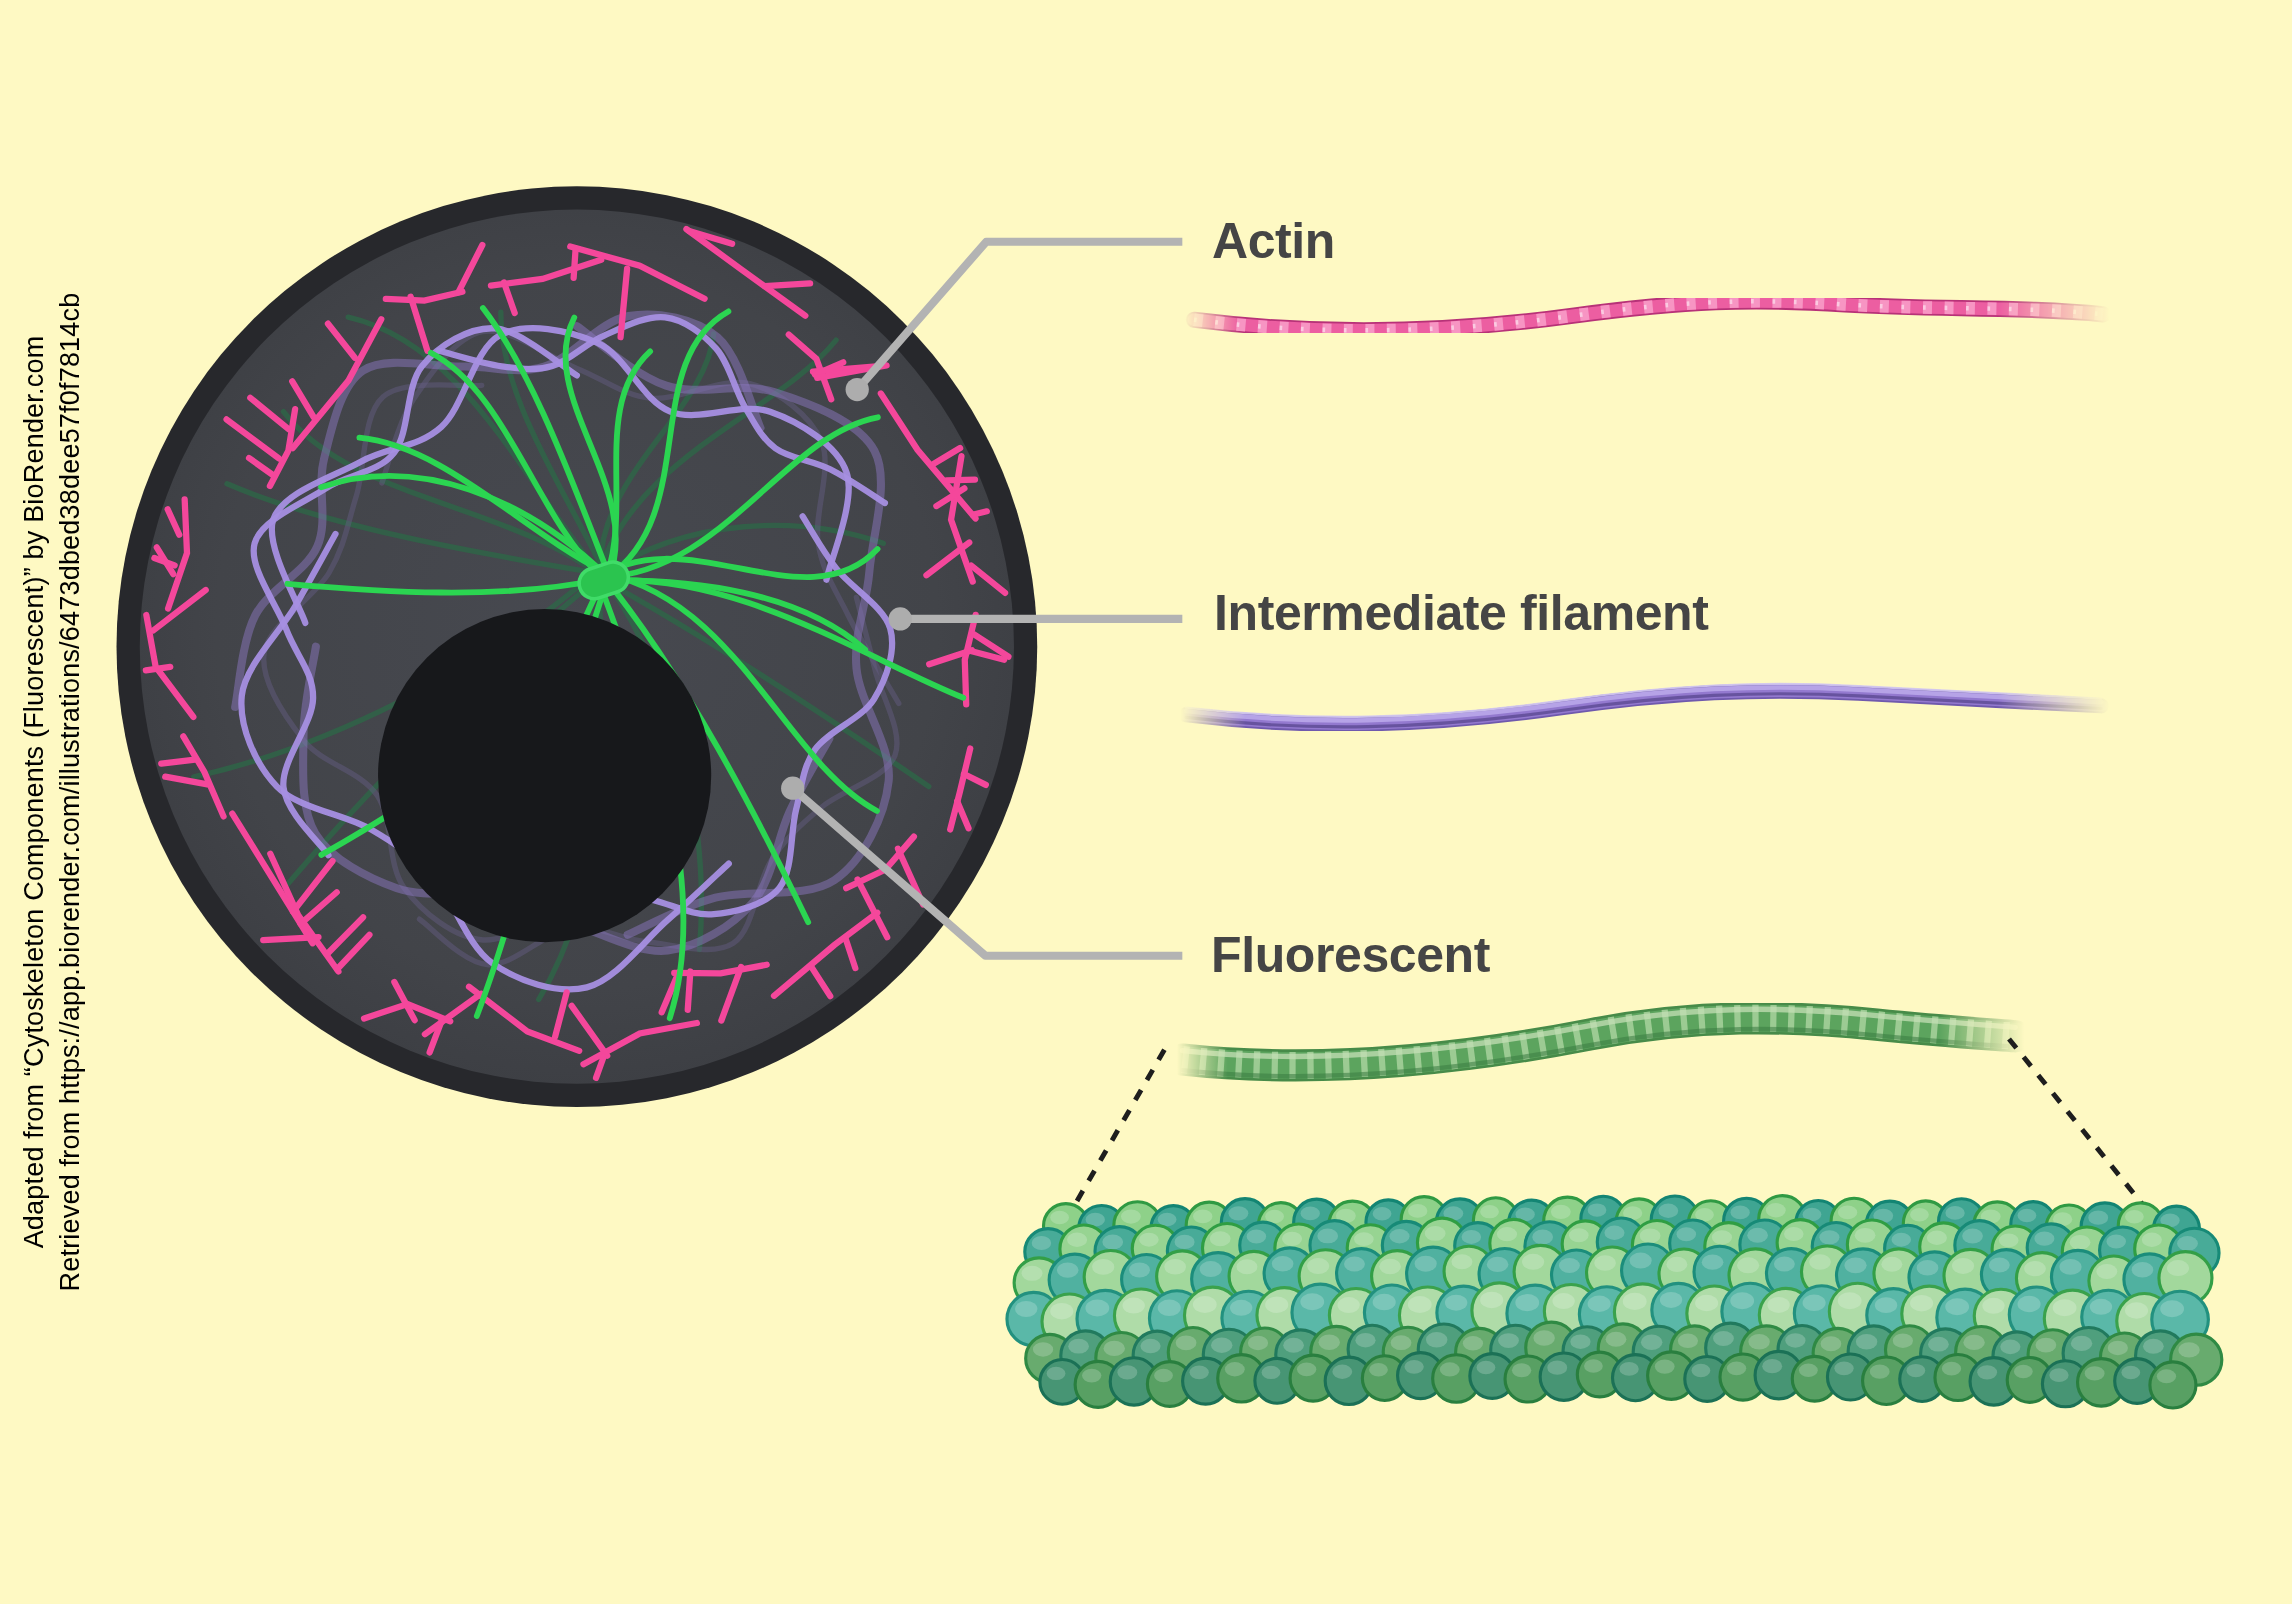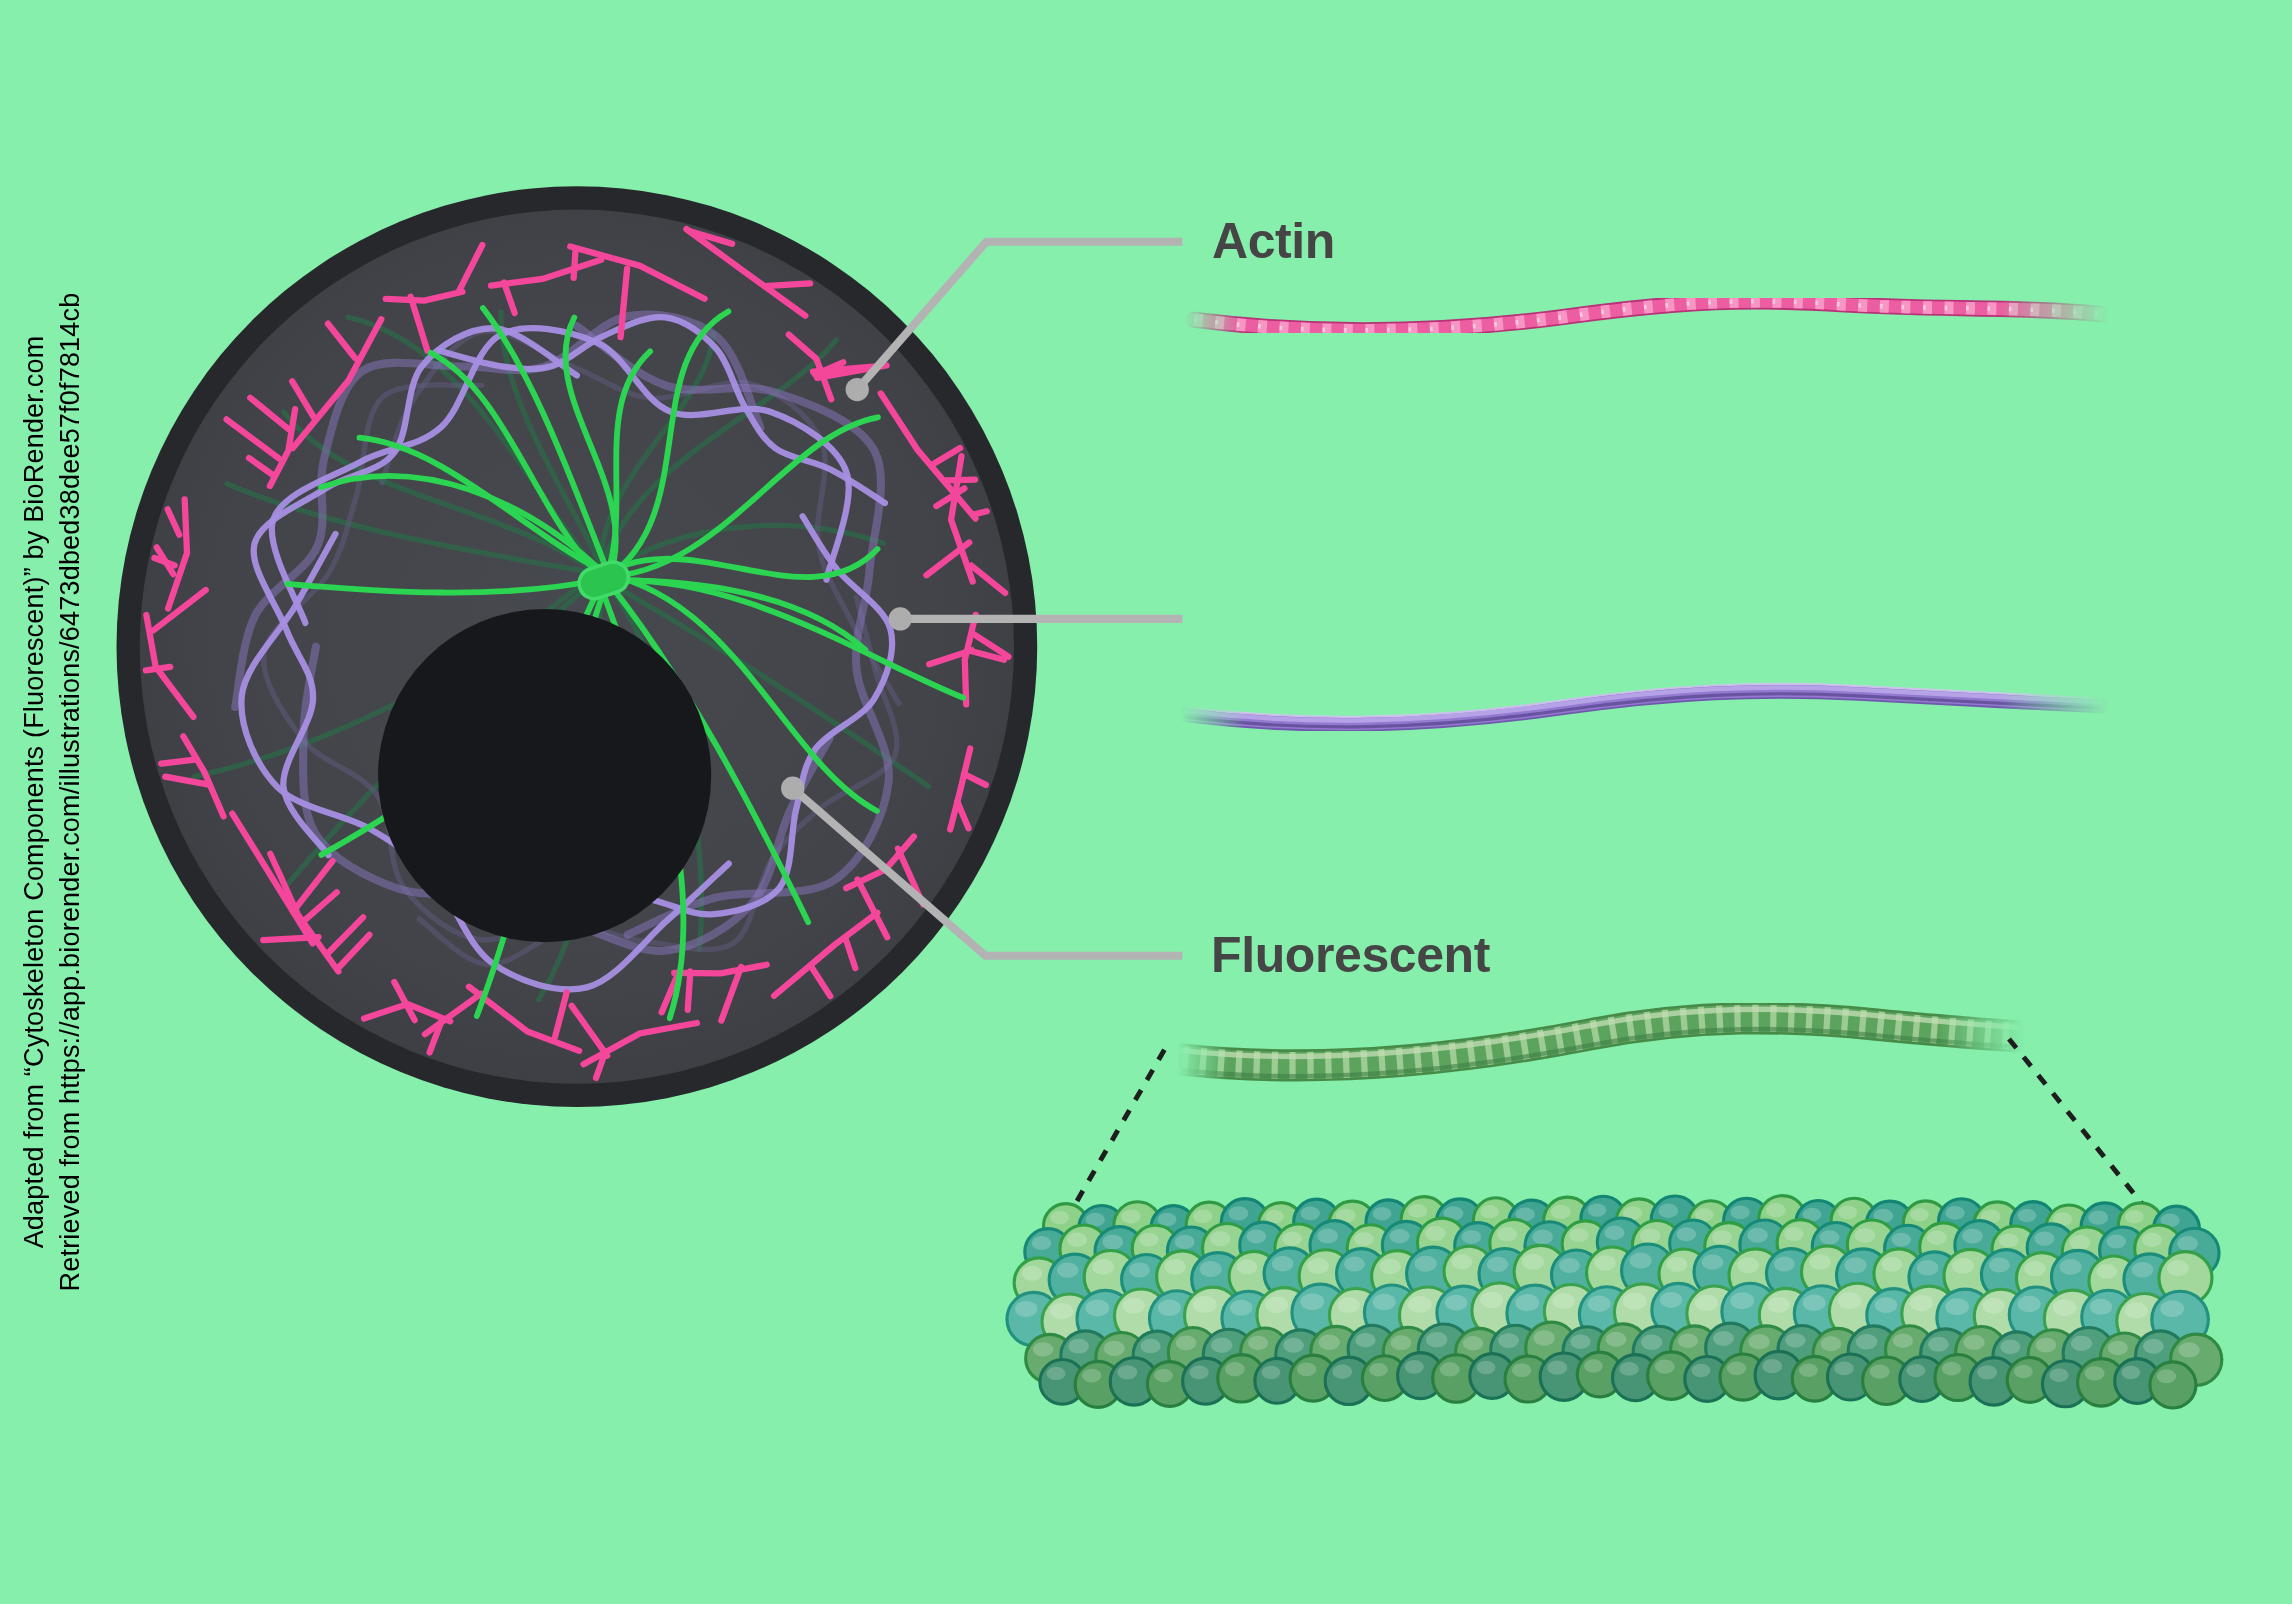--- a/index.html
+++ b/index.html
@@ -1,17 +1,17 @@
 <!DOCTYPE html>
 <html style="font-size:14.3px"><head>
 <meta charset="utf-8">
 <style>
   html,body{margin:0;padding:0;background:#ffffff;}
   body{font-family:"Liberation Sans", sans-serif;}
-  .canvas{position:relative;width:2293px;height:1605px;background:#86efac;overflow:hidden;}
+  .canvas{position:relative;width:2293px;height:1605px;background:#fef9c3;overflow:hidden;}
   svg{position:absolute;left:0;top:0;}
   .label{position:absolute;font-weight:700;font-size:50px;line-height:50px;color:#454545;letter-spacing:-0.4px;white-space:nowrap;}
   #label-actin{left:1212px;top:216px;}
   #label-if{left:1214px;top:588px;}
   #label-mt{left:1211px;top:930px;}
   .citation{position:absolute;left:52px;top:792px;transform:translate(-50%,-50%) rotate(-90deg);
     font-size:27px;line-height:36px;color:#000;text-align:center;white-space:nowrap;letter-spacing:0.2px;}
 </style>
 </head>
 <body>
@@ -626,20 +626,21 @@
         <circle cx="2346.0" cy="1543.4" r="26.5" fill="#58a063" stroke="#297f3f" stroke-width="3.5"></circle>
         <ellipse cx="2338.6" cy="1533.4" rx="11.1" ry="8.0" fill="#ffffff" opacity="0.2"></ellipse>
         <circle cx="2386.0" cy="1541.9" r="25.0" fill="#479574" stroke="#1b7156" stroke-width="3.5"></circle>
         <ellipse cx="2379.0" cy="1532.4" rx="10.5" ry="7.5" fill="#ffffff" opacity="0.2"></ellipse>
         <circle cx="2426.0" cy="1546.3" r="25.7" fill="#58a063" stroke="#297f3f" stroke-width="3.5"></circle>
         <ellipse cx="2418.8" cy="1536.6" rx="10.8" ry="7.7" fill="#ffffff" opacity="0.2"></ellipse>
       </g>
   </svg>
 
   <div class="label" id="label-actin">Actin</div>
+  <div class="label" id="label-if">Intermediate filament</div>
   <div class="label" id="label-mt">Fluorescent</div>
 
   <div class="citation">
     <div>Adapted from “Cytoskeleton Components (Fluorescent)” by BioRender.com</div>
     <div>Retrieved from https://app.biorender.com/illustrations/6473dbed38dee57f0f7814cb</div>
   </div>
 
 </div>
 
 

